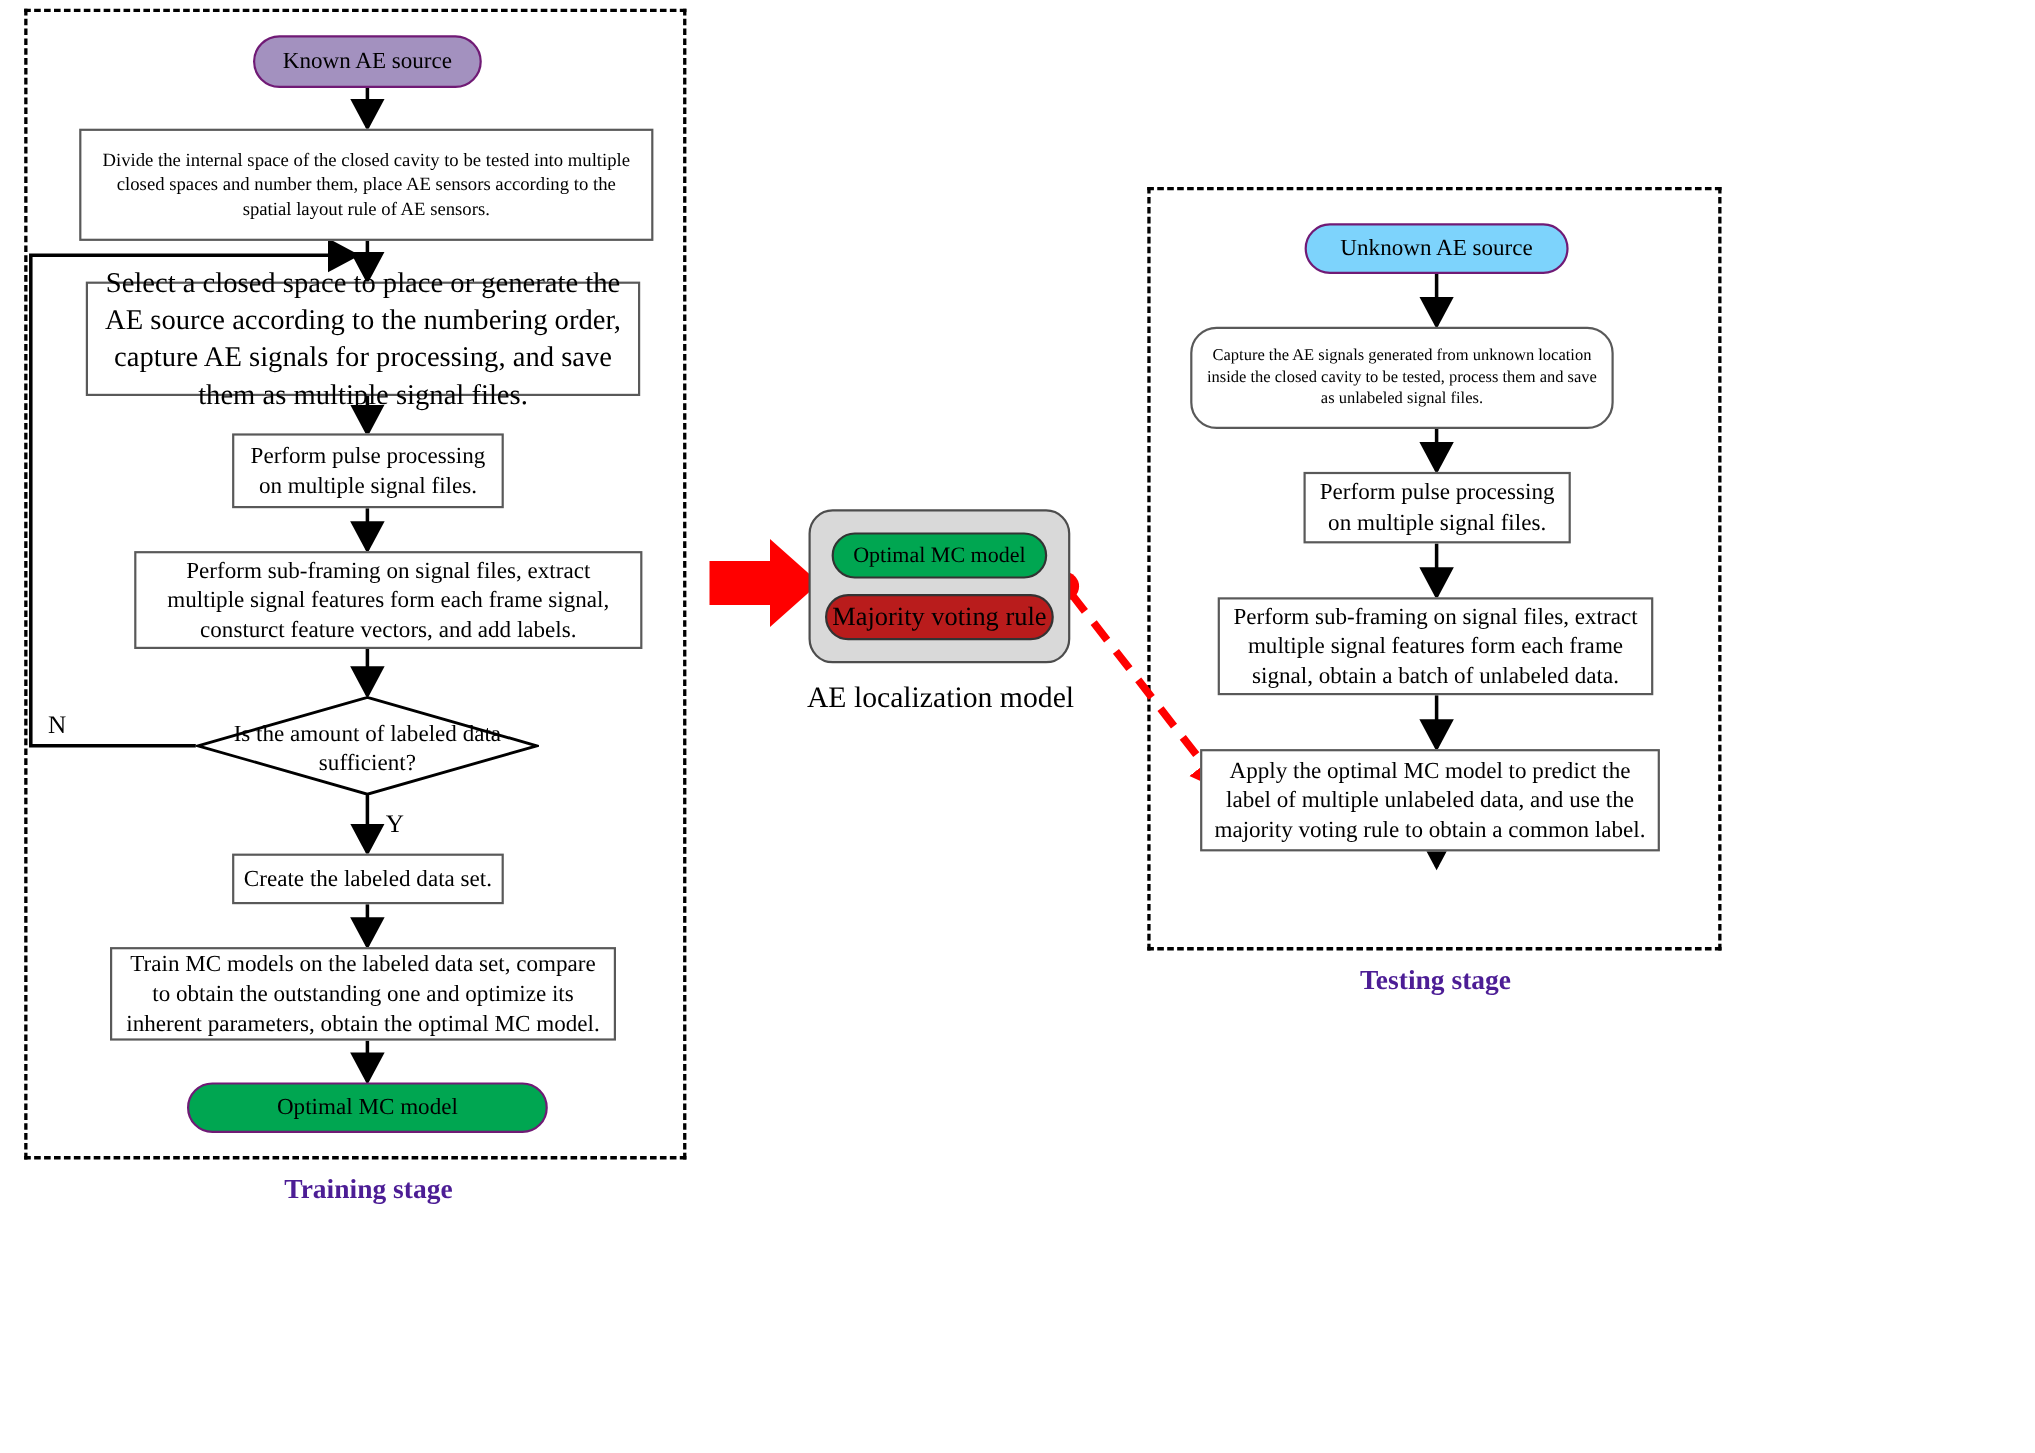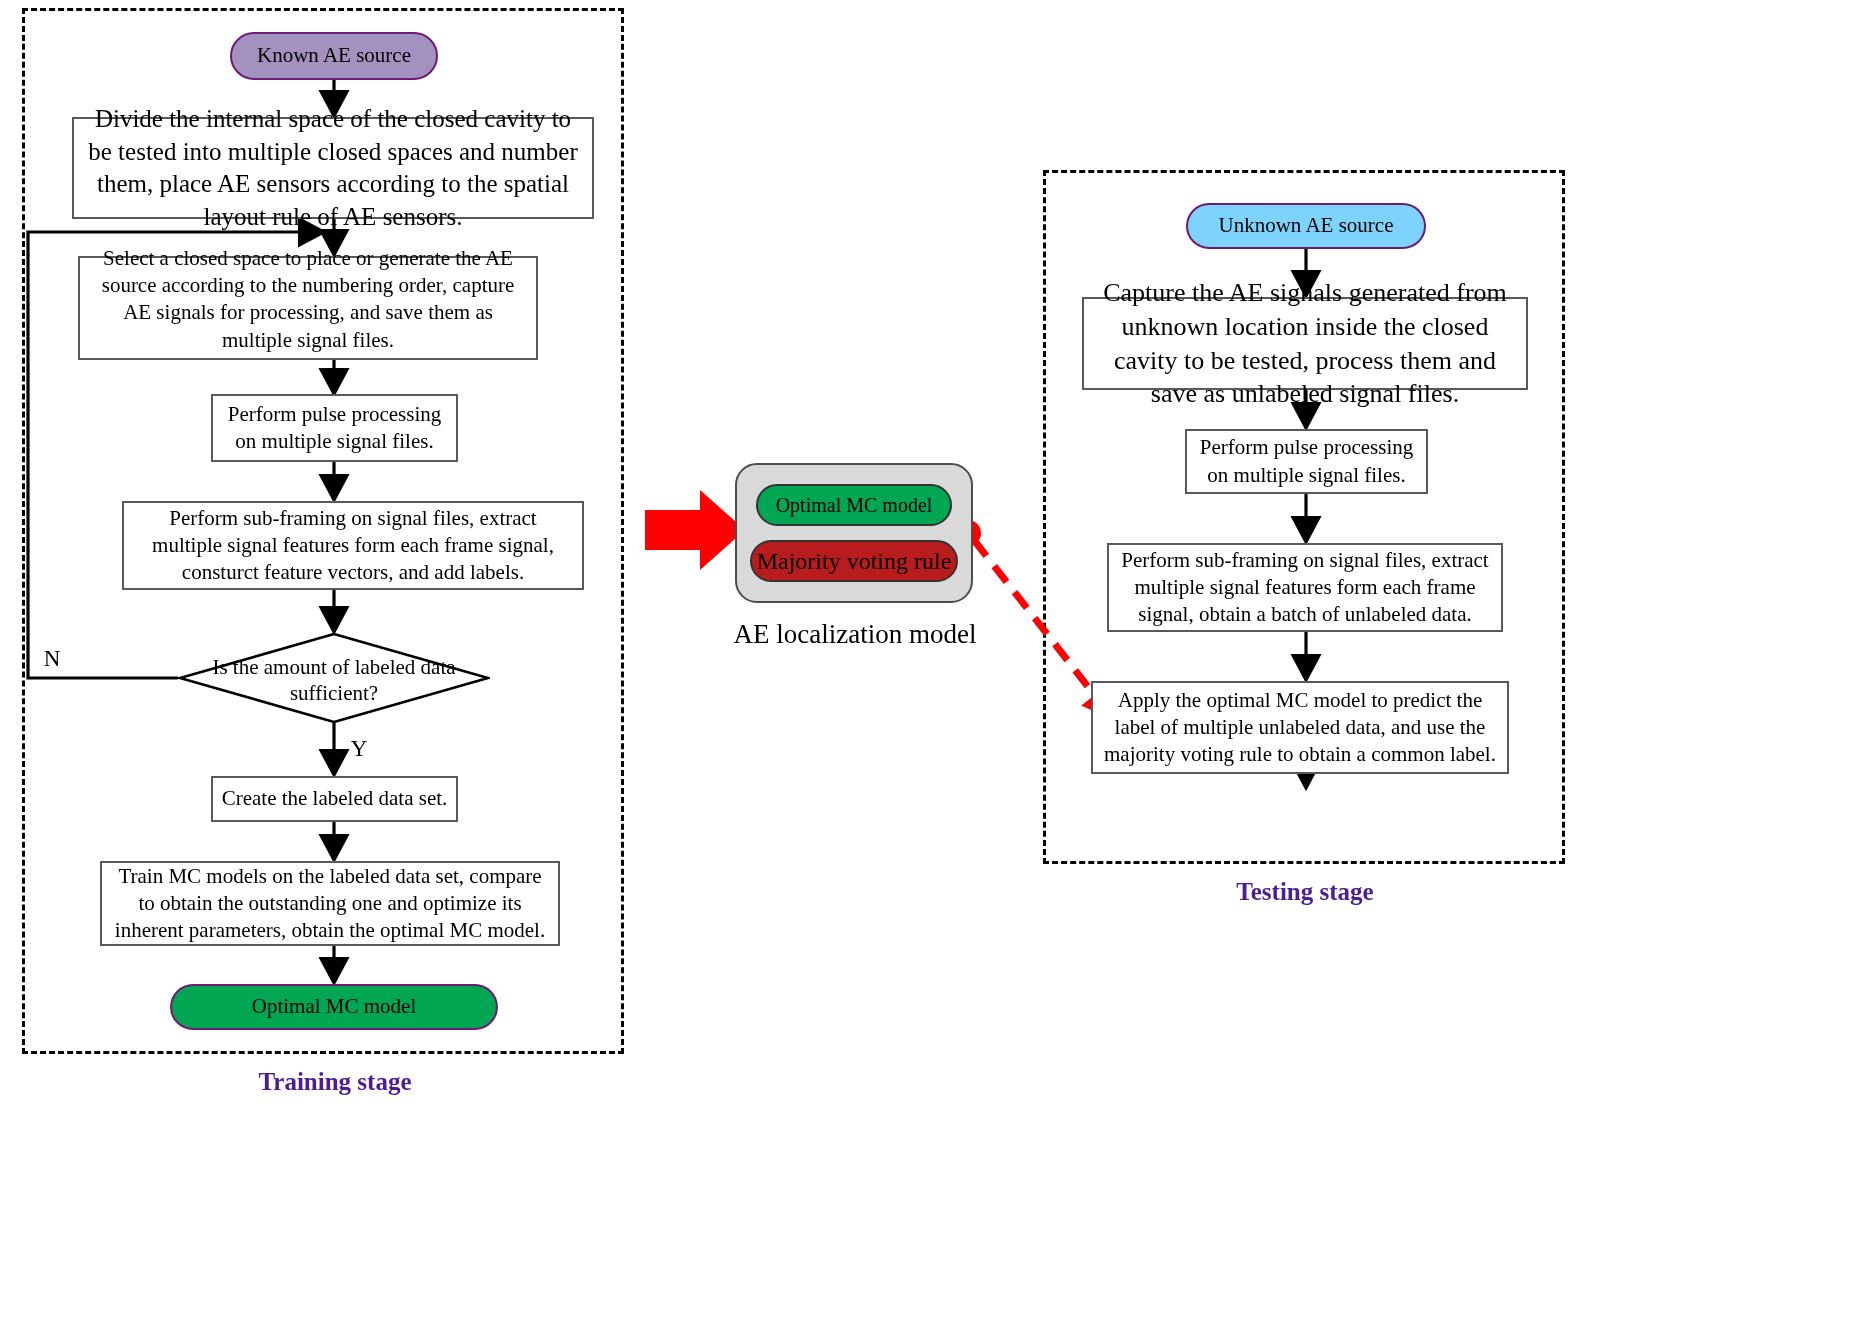--- a/index.html
+++ b/index.html
@@ -152,25 +152,25 @@
     <line class="red-dash" x1="974" y1="540" x2="1110" y2="715" marker-end="url(#arrowRed)"></line>
     <circle cx="968" cy="533" r="13" fill="#ff0000"></circle>
 
     <path d="M645,510 L700,510 L700,490 L745,530 L700,570 L700,550 L645,550 z" fill="#ff0000"></path>
   </svg>
 
   <div class="abs pill" style="left:230px; top:32px; width:208px; height:48px; background:#a391bf; font-size:21px;">
     <span>Known AE source</span>
   </div>
 
-  <div class="abs proc" style="left:72px; top:117px; width:522px; height:102px; font-size:25px;">
+  <div class="abs proc" style="left:72px; top:117px; width:522px; height:102px; font-size:17px;">
     <span>Divide the internal space of the closed cavity to be tested into multiple closed spaces and number them, place AE sensors according to the spatial layout rule of AE sensors.</span>
   </div>
 
-  <div class="abs proc" style="left:78px; top:256px; width:460px; height:104px; font-size:21px;align-items:flex-end;">
+  <div class="abs proc" style="left:78px; top:256px; width:504px; height:104px; font-size:26px;">
     <span>Select a closed space to place or generate the AE source according to the numbering order, capture AE signals for processing, and save them as multiple signal files.</span>
   </div>
 
   <div class="abs proc" style="left:211px; top:394px; width:247px; height:68px; font-size:21px;">
     <span>Perform pulse processing on multiple signal files.</span>
   </div>
 
   <div class="abs proc" style="left:122px; top:501px; width:462px; height:89px; font-size:21px;">
     <span>Perform sub-framing on signal files, extract multiple signal features form each frame signal, consturct feature vectors, and add labels.</span>
   </div>
@@ -218,21 +218,21 @@
   </div>
 
   <div class="abs plain-label" style="left:700px; top:618px; width:310px; font-size:27px;">
     <span>AE localization model</span>
   </div>
 
   <div class="abs pill" style="left:1186px; top:203px; width:240px; height:46px; background:#7dd3fc; font-size:21px;">
     <span>Unknown AE source</span>
   </div>
 
-  <div class="abs proc" style="left:1082px; top:297px; width:446px; height:93px; font-size:26px;">
+  <div class="abs proc" style="left:1082px; top:297px; width:385px; height:93px; font-size:15px;border-radius:24px;">
     <span>Capture the AE signals generated from unknown location inside the closed cavity to be tested, process them and save as unlabeled signal files.</span>
   </div>
 
   <div class="abs proc" style="left:1185px; top:429px; width:243px; height:65px; font-size:21px;">
     <span>Perform pulse processing on multiple signal files.</span>
   </div>
 
   <div class="abs proc" style="left:1107px; top:543px; width:396px; height:89px; font-size:21px;">
     <span>Perform sub-framing on signal files, extract multiple signal features form each frame signal, obtain a batch of unlabeled data.</span>
   </div>

